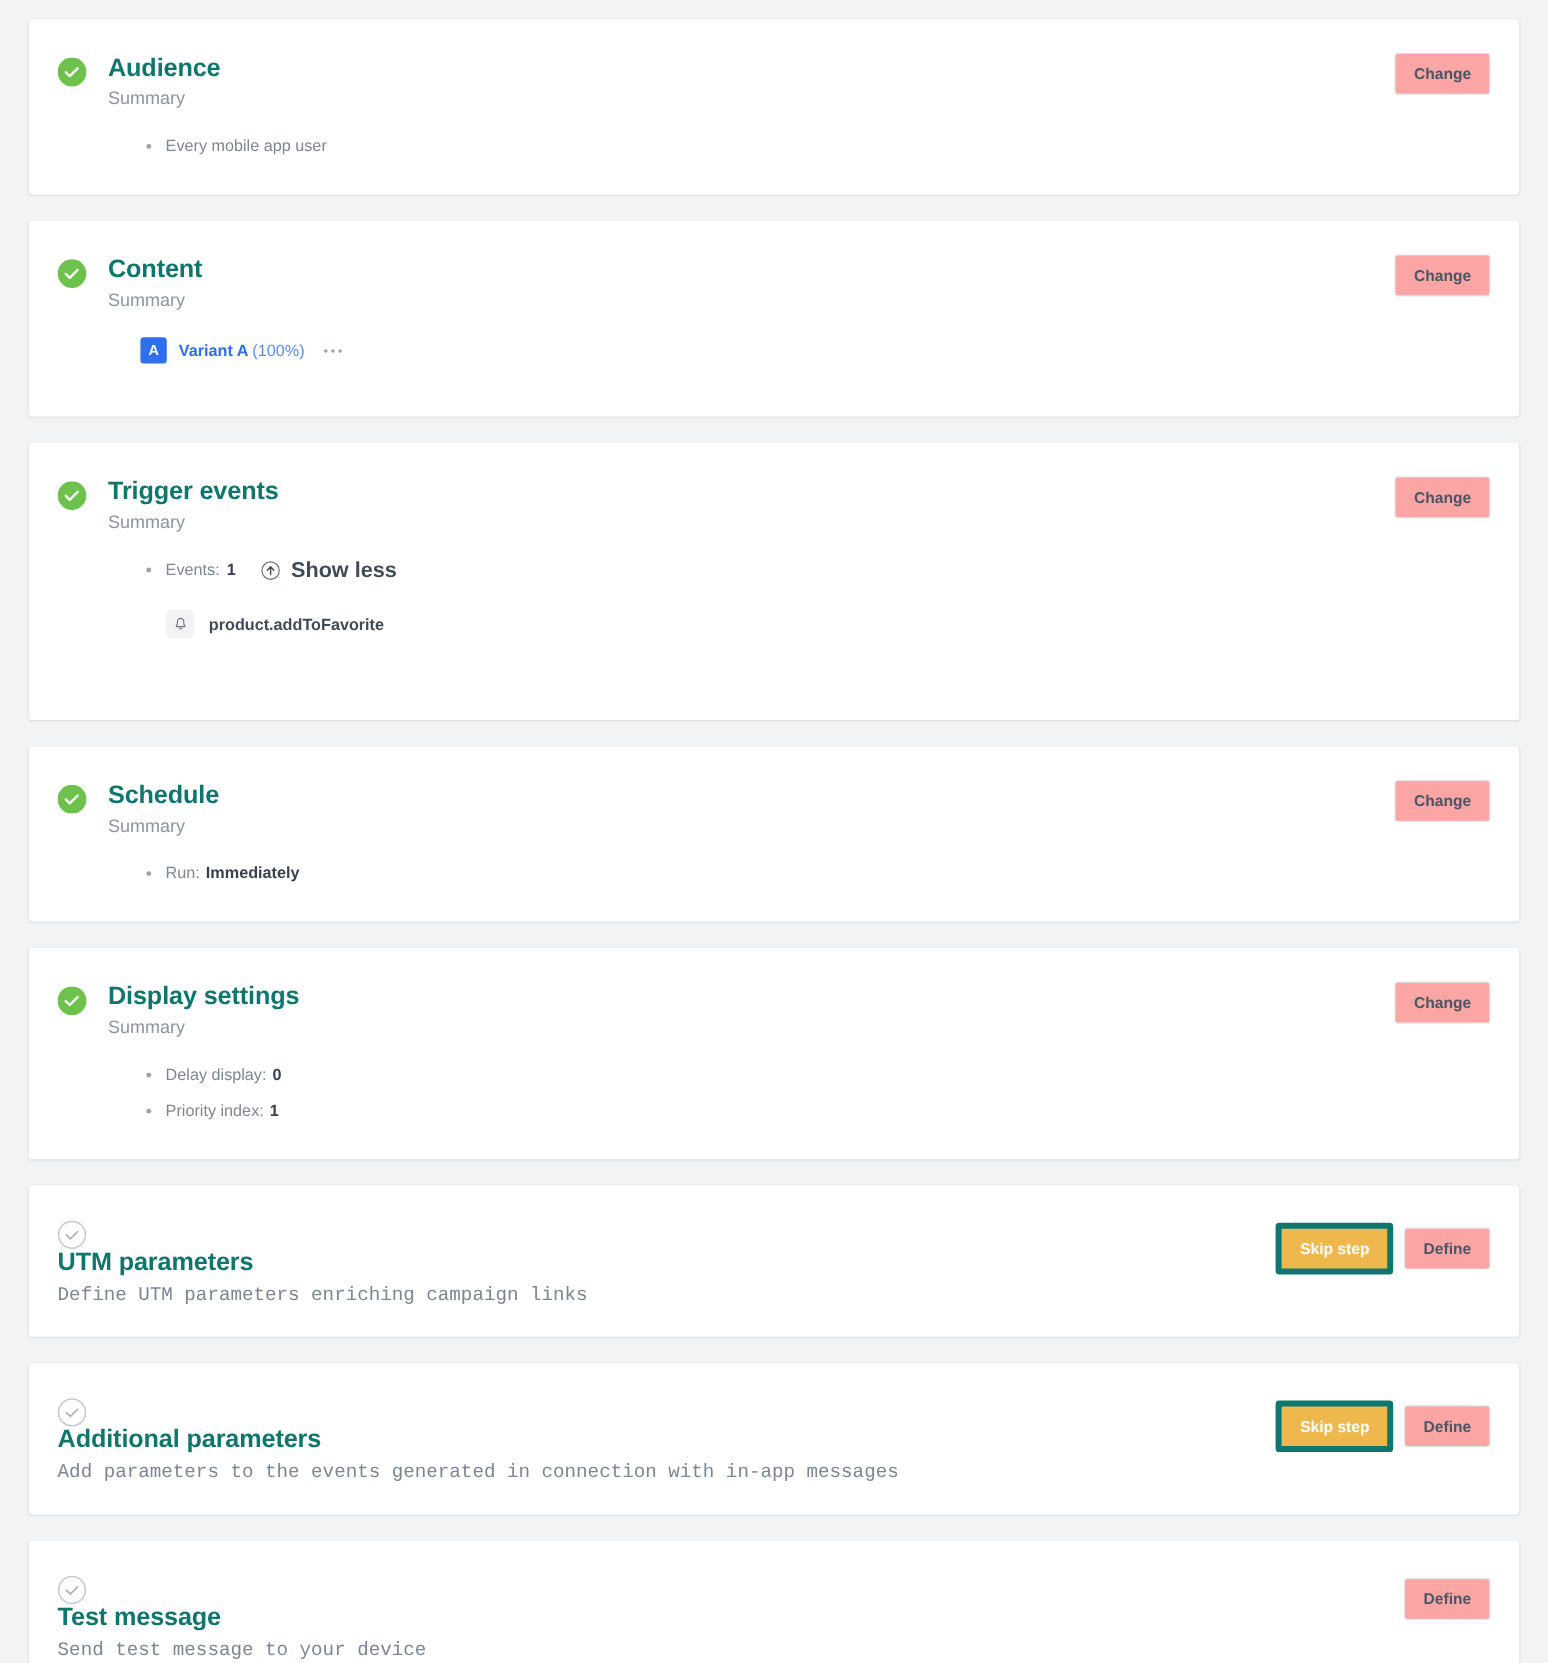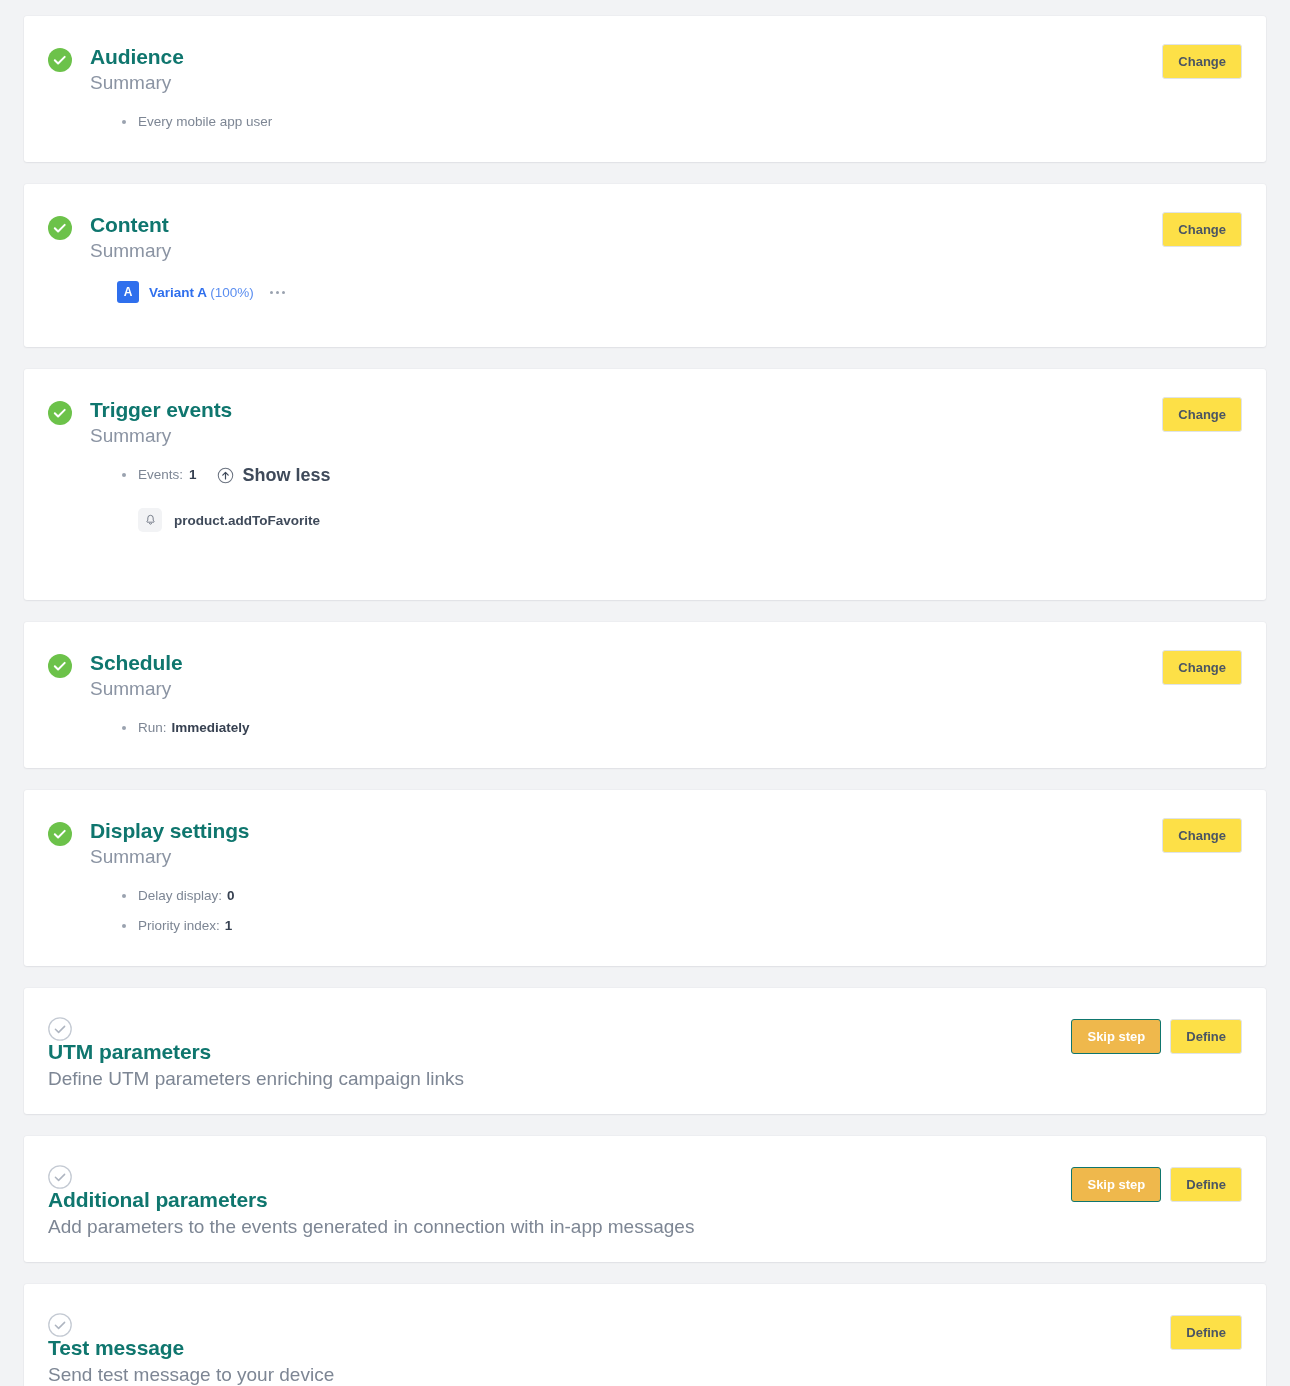--- a/index.html
+++ b/index.html
@@ -36,30 +36,31 @@
 
   .head-text { flex: 1 1 auto; min-width: 0; }
   .step-title {
     font-size: 21px;
     font-weight: bold;
     color: #0f766e;
     letter-spacing: -0.1px;
     line-height: 22px;
   }
   .step-sub {
-    font-size: 19px;
+    font-size: 15px;
     color: #8b94a3;
     margin-top: 6px;
     line-height: 18px;
   }
   .step-desc {
-    font-size: 19px;
+    font-size: 16px;
     color: #7d8694;
     margin-top: 7px;
     line-height: 18px;
+    font-family: Liberation Mono, monospace;
   }
 
   .actions {
     display: flex;
     align-items: center;
     gap: 9px;
     position: absolute;
     right: 24px;
     top: 28px;
   }
@@ -67,27 +68,27 @@
     font-family: "Liberation Sans", sans-serif;
     font-size: 13px;
     font-weight: bold;
     line-height: 1;
     padding: 10px 15px;
     border-radius: 3px;
     cursor: pointer;
     white-space: nowrap;
   }
   .btn-default {
-    background: #fde047;
+    background: #fca5a5;
     border: 1px solid #dfe3e8;
     color: #4b5563;
   }
   .btn-warning {
     background: #efb84c;
-    border: 1px solid #0f766e;
+    border: 5px solid #0f766e;
     color: #ffffff;
   }
 
   .summary-body { padding: 0 24px 0 24px; }
 
   ul.bullets {
     list-style: none;
     margin: 20px 0 0 0;
     padding: 0 0 0 69px;
   }

